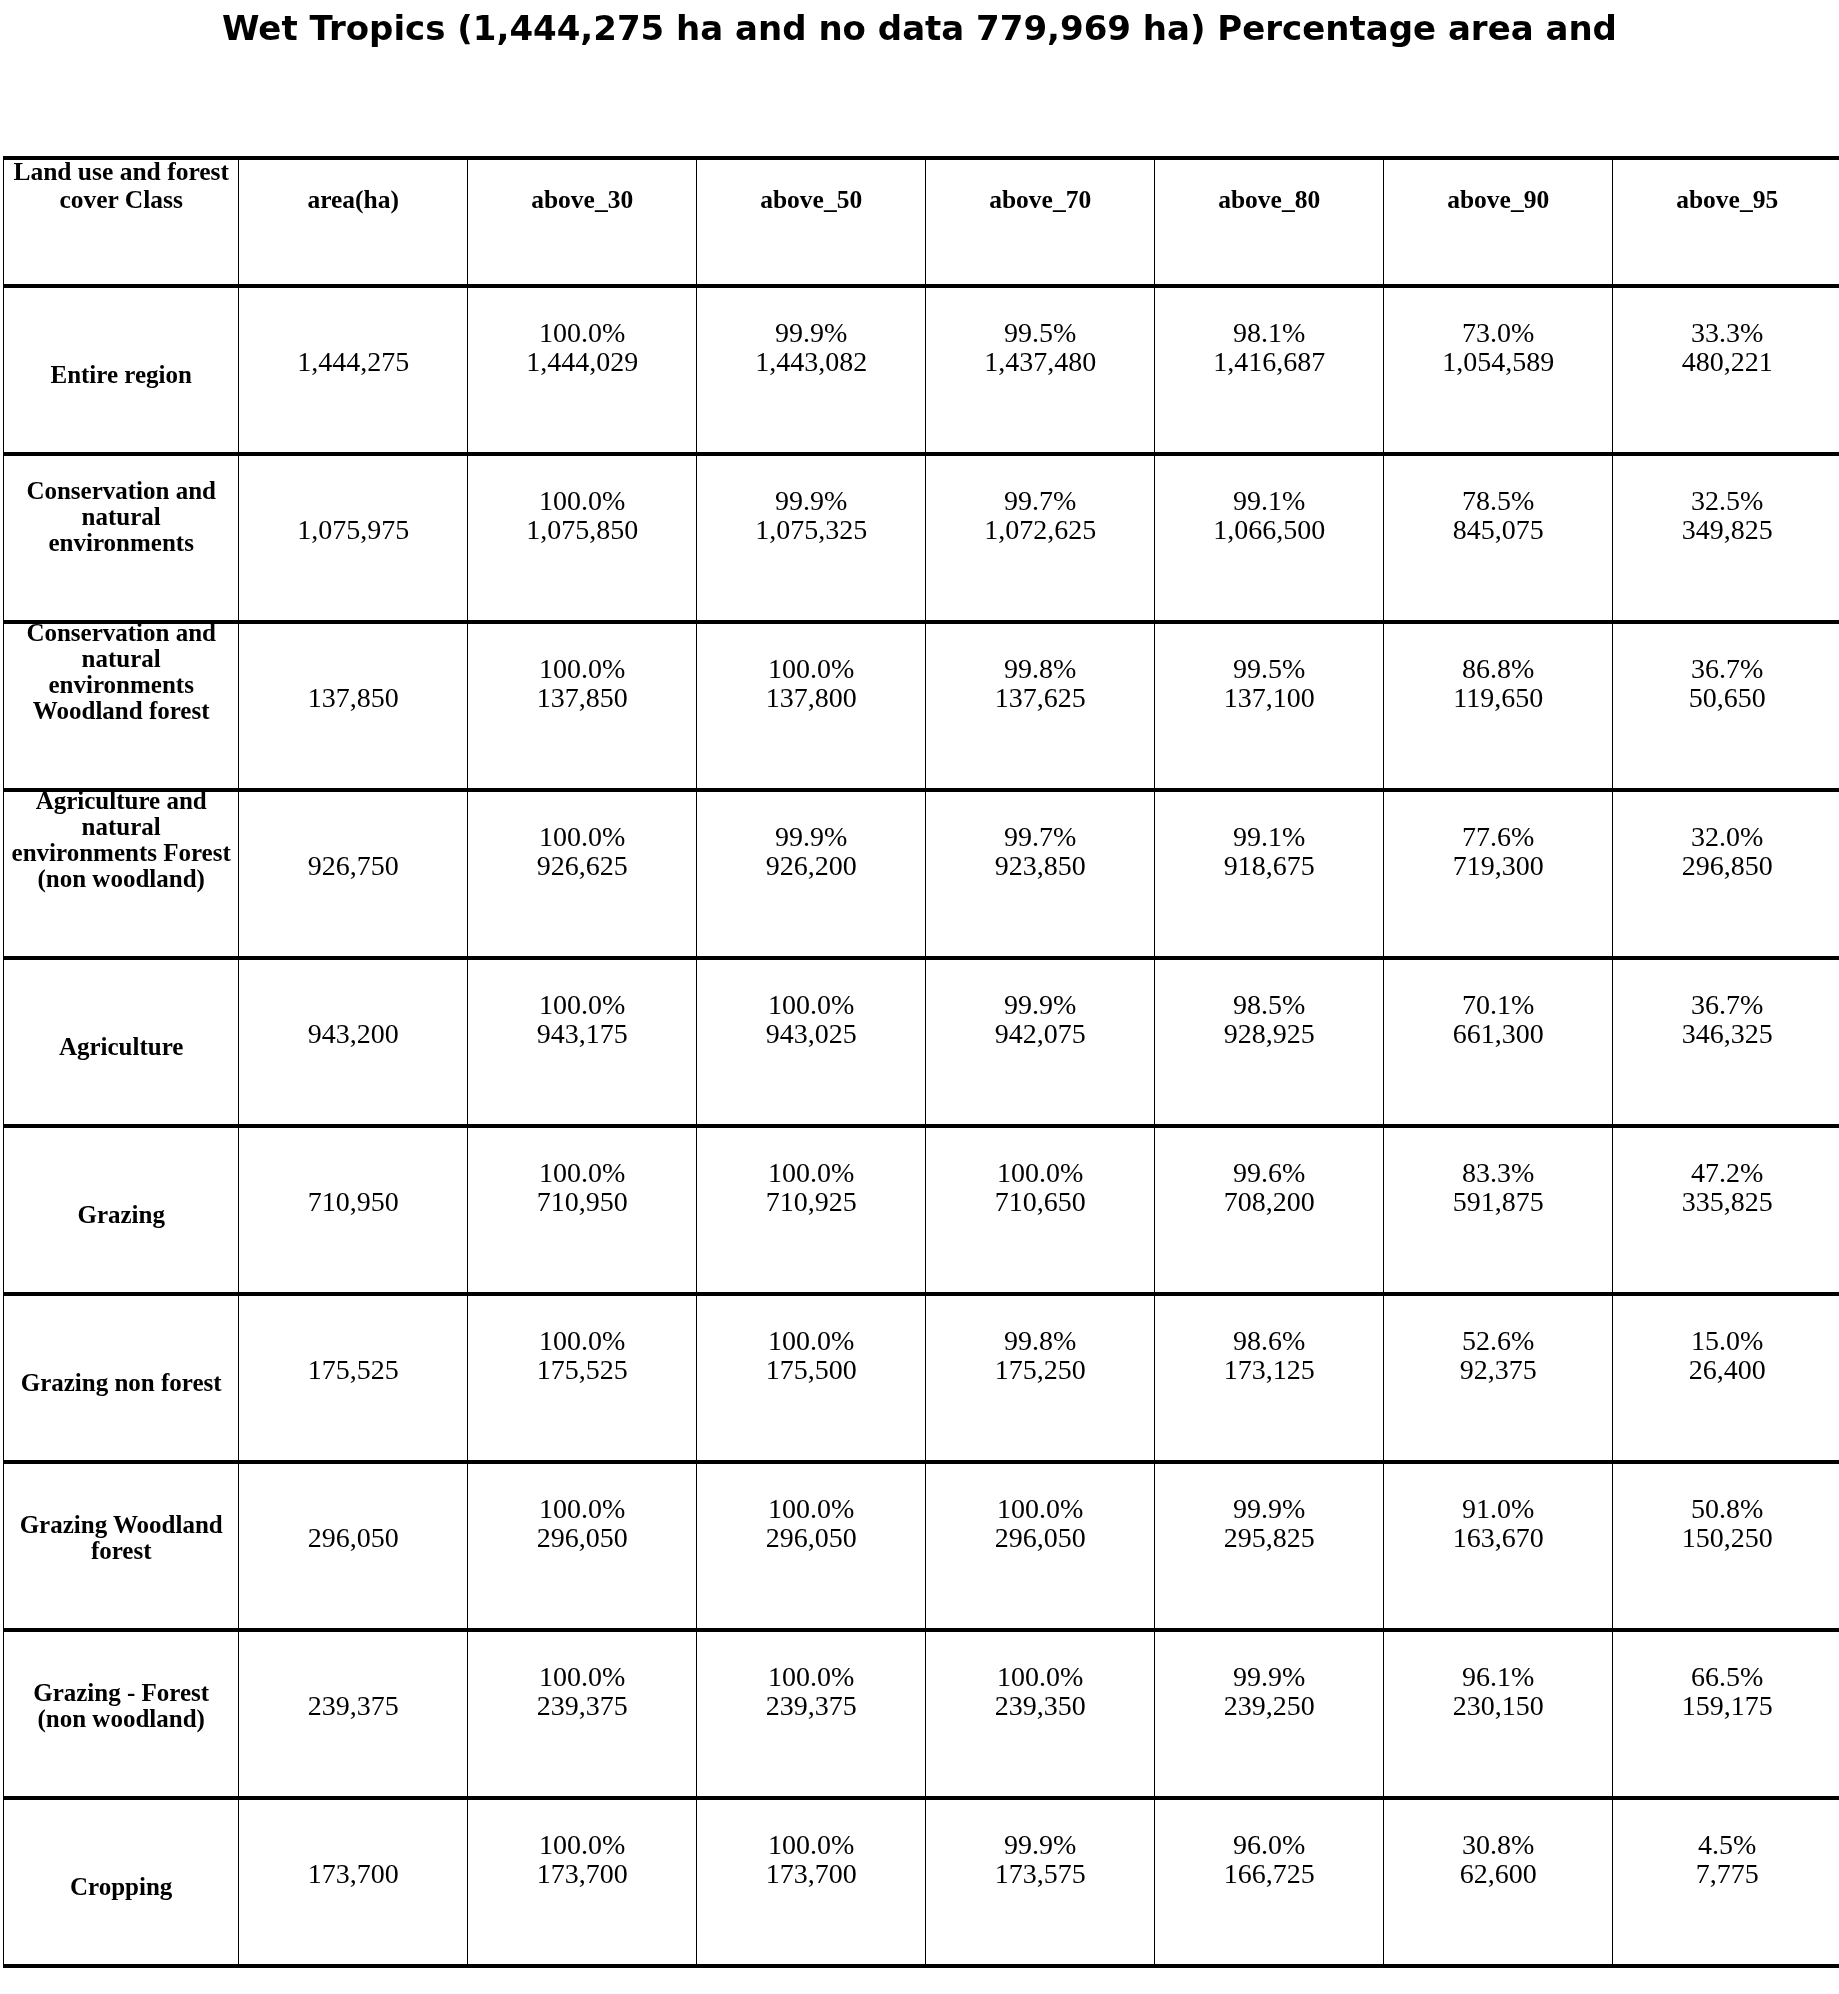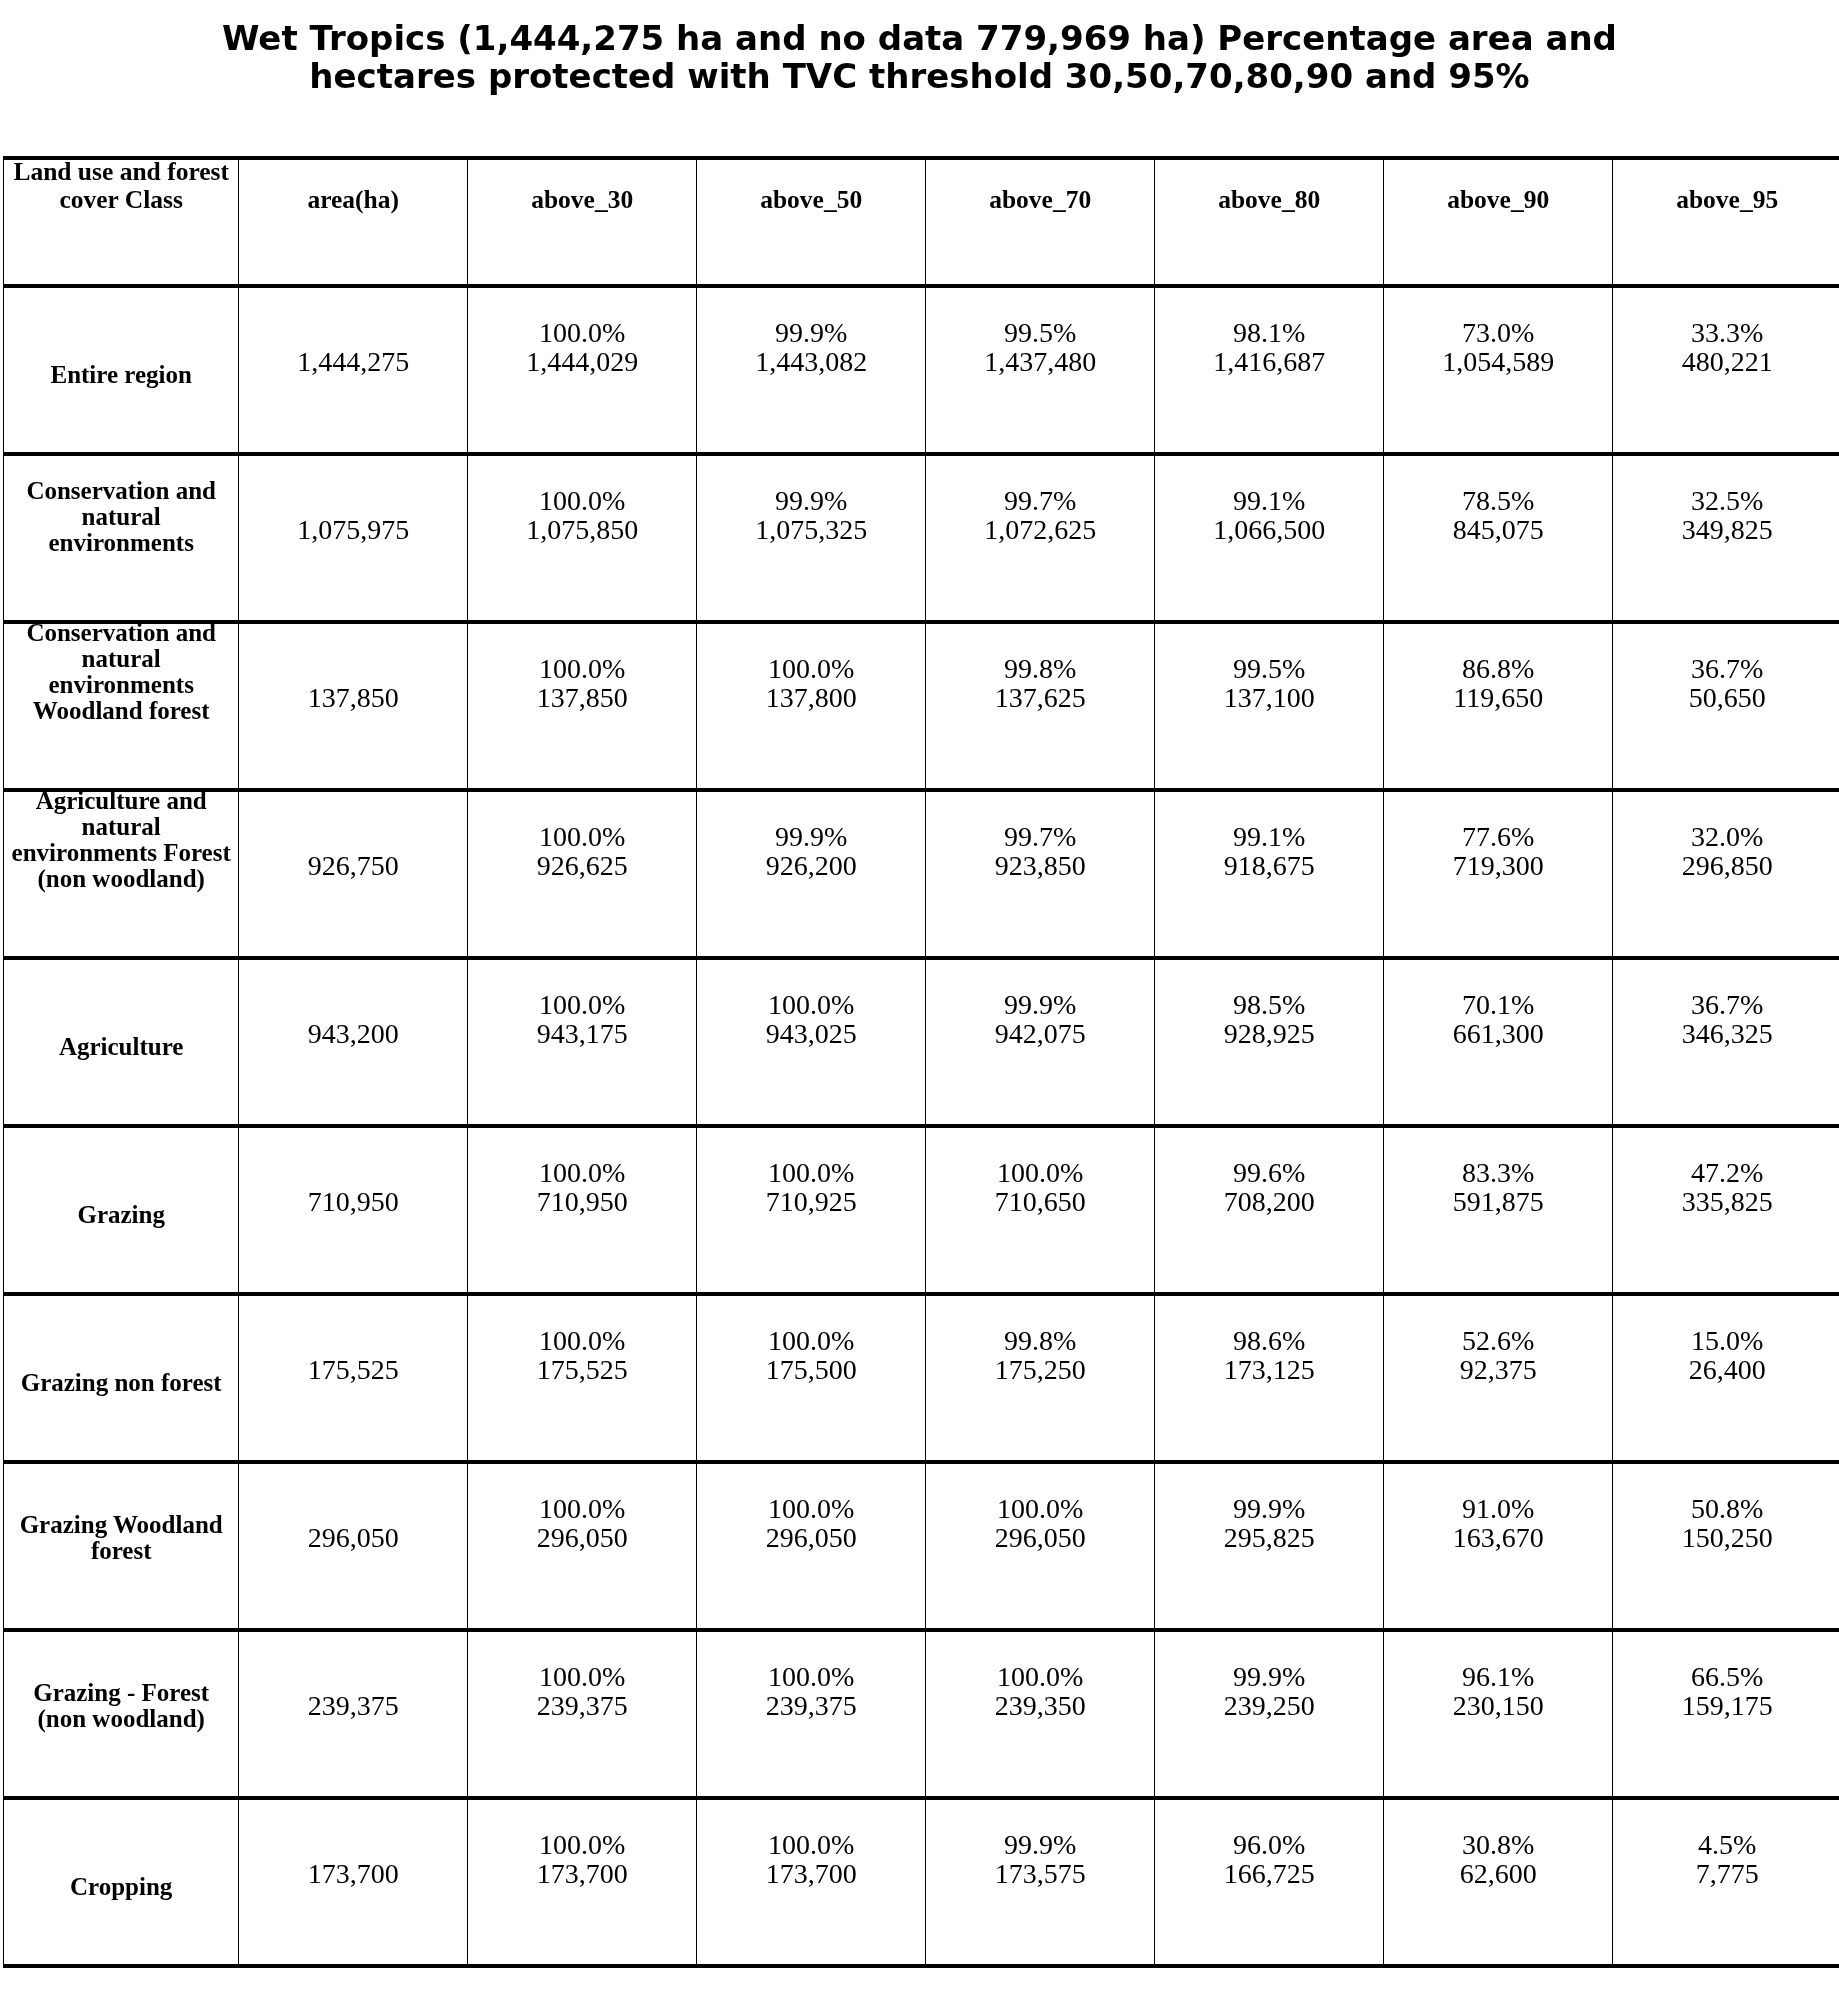--- a/index.html
+++ b/index.html
@@ -1,20 +1,20 @@
 <!DOCTYPE html>
 <html style="font-size:6.4px"><head>
 <meta charset="utf-8">
 <style>
   html,body{margin:0;padding:0;background:#ffffff;}
   body{width:1839px;height:2548px;position:relative;overflow:hidden;
        font-family:"Liberation Serif","DejaVu Serif",serif;color:#000;}
 
   
-  .title{position:absolute;top:19px;left:0;width:1839px;text-align:center;
+  .title{position:absolute;top:9px;left:0;width:1839px;text-align:center;
          font-family:"DejaVu Sans","Liberation Sans",sans-serif;
          font-weight:bold;font-size:34px;line-height:38px;color:#000;}
 
   
   .tablewrap{position:absolute;left:3.2px;top:156px;width:1833px;}
   table.main{border-collapse:collapse;table-layout:fixed;width:1833px;
              border:1.6px solid #000;border-top-width:4.8px;border-bottom-width:4.8px;}
   table.main td,table.main th{padding:0;margin:0;vertical-align:top;}
   table.main td+td, table.main th+th{border-left:1.6px solid #000;}
   table.main tr.datarow td{border-top:4.8px solid #000;}
@@ -25,21 +25,20 @@
   .head .anchor{bottom:70px;font-weight:bold;font-size:25.5px;line-height:28px;}
   .lbl{bottom:64px;font-weight:bold;font-size:25px;line-height:26px;padding:0 3.2px;}
   .num{bottom:76px;font-size:28px;line-height:29px;}
   .pct,.ha{font-size:28px;line-height:29px;}
 </style>
 </head>
 <body>
 
 <div class="title">
   <div>Wet Tropics (1,444,275 ha and no data 779,969 ha) Percentage area and</div>
-  <div>hectares protected with TVC threshold 30,50,70,80,90 and 95%</div>
 </div>
 
 <div class="tablewrap">
   <table class="main">
     <tbody id="table-body">
         <tr>
           <th style="width: 234px;">
             <div class="cw head">
               <div class="anchor">
                 <div class="">Land use and forest cover Class</div>

